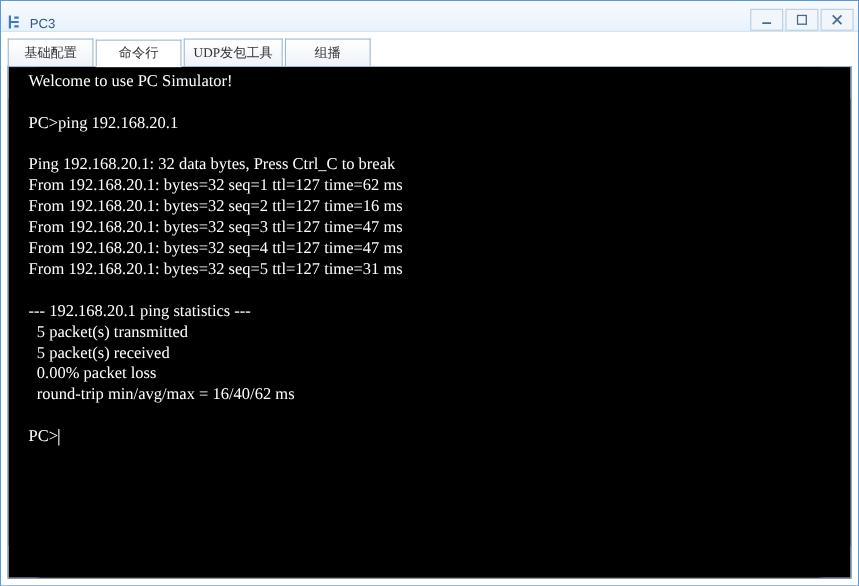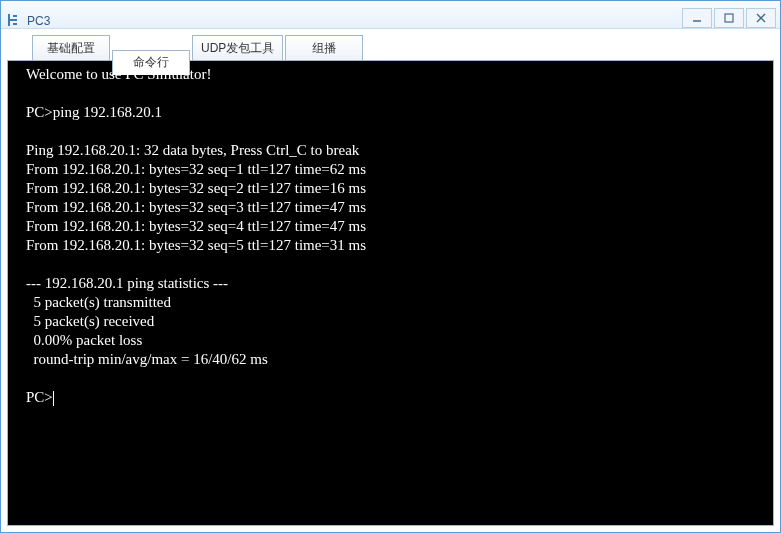--- a/index.html
+++ b/index.html
@@ -63,42 +63,43 @@
   .content-area {
     flex: 1;
     background: #fff;
     padding: 6px 6px 6px 6px;
     display: flex;
     flex-direction: column;
   }
   .tabs {
     display: flex;
     height: 25px;
-    margin-left: 25px;
+    margin-left: 0;
+    font-family: Liberation Serif, serif;
   }
   .tab {
     min-width: 78px;
     height: 25px;
     border: 1px solid #9fb8cf;
     border-bottom: none;
     background: linear-gradient(to bottom, #ffffff, #eef3f8);
     display: flex;
     align-items: center;
     justify-content: center;
     font-size: 12px;
     color: #333;
     cursor: pointer;
     margin-right: 2px;
     padding: 0 8px;
   }
   .tab.active {
     background: #fff;
     border-bottom: 1px solid #fff;
     position: relative;
-    top: 15px;
+    top: 1px;
     z-index: 2;
   }
   .terminal-wrapper {
     flex: 1;
     border: 1px solid #9fb8cf;
     background: #000;
     position: relative;
   }
   .terminal {
     width: 100%;

